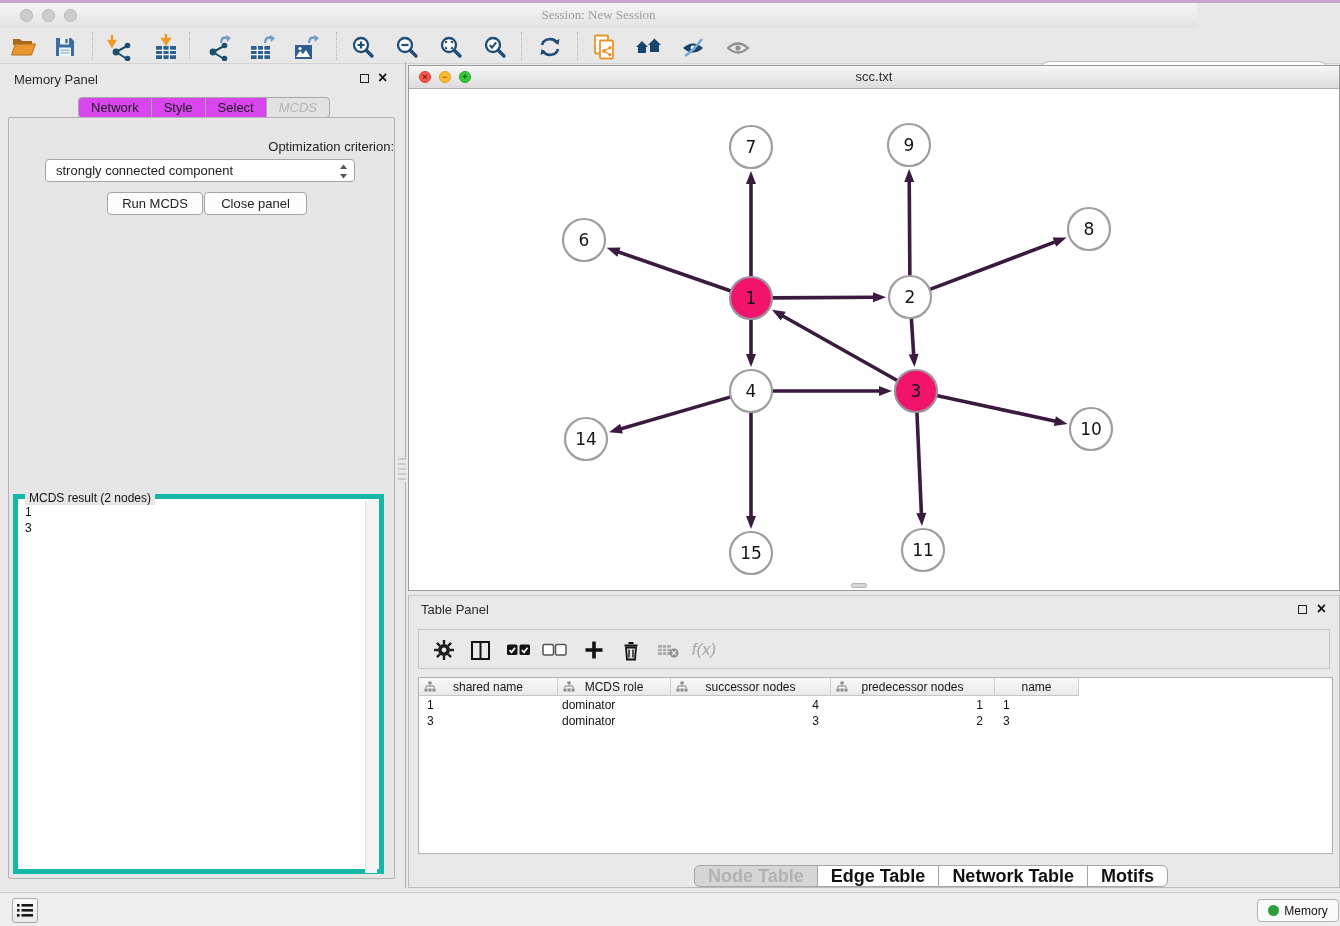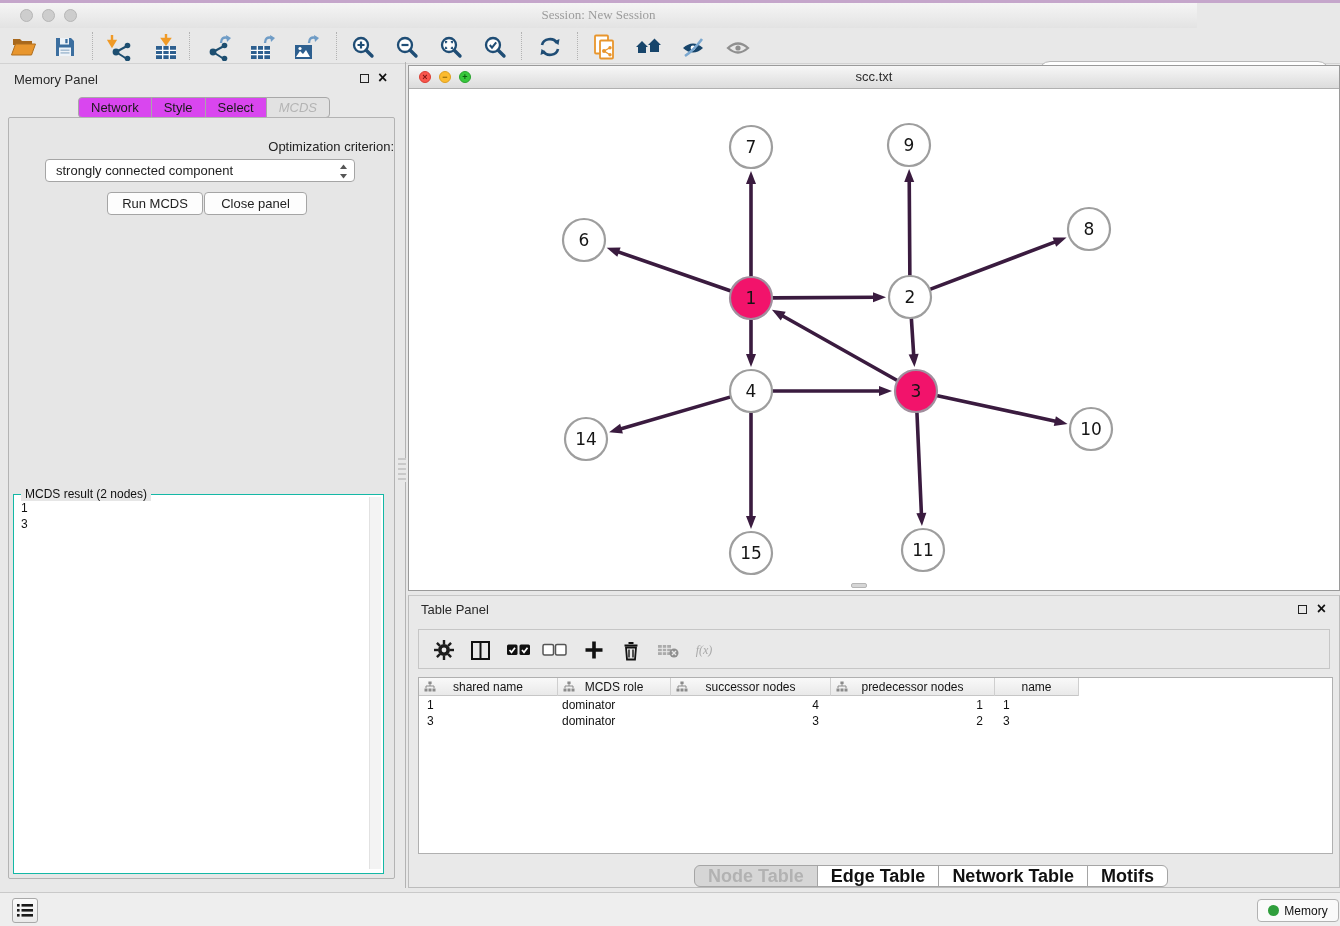--- a/index.html
+++ b/index.html
@@ -41,21 +41,21 @@
   .ctab:last-child { border-radius:0 4px 4px 0;font-style:italic; }
   .ctab.active { background:#e2e2e2; color:#b4b4b4; }
   .ctl-body { left:8px; top:117px; width:387px; height:762px; border:1px solid #b3b3b3;
     border-radius:2px; background:#e6e6e6; }
   .opt-label { left:0; top:21px; width:100%; text-align:right; }
   .dropdown { left:36px; top:41px; width:310px; height:23px; background:#fff;
     border:1px solid #a5a5a5; border-radius:4px; line-height:21px; padding-left:10px; }
   .dropdown svg { position:absolute; right:6px; top:4px; }
   .btn { height:23px; background:#fdfdfd; border:1px solid #a5a5a5; border-radius:4px;
     text-align:center; line-height:21px; font-size:13px; }
-  .result-group { left:4px; top:376px; width:371px; height:380px; border:1px solid #14b8a6;
+  .result-group { left:4px; top:376px; width:371px; height:380px; border:5px solid #14b8a6;
     background:#fff; }
   .result-legend { left:7px; top:-8px; background:#e6e6e6; padding:0 4px; font-size:12px; color:#111; }
   .result-list { left:0; top:2px; padding:3px 7px; font-size:12px; line-height:16px; color:#111; }
   .result-scroll { right:2px; top:2px; width:12px; height:372px; background:#f3f3f3;
     border-left:1px solid #e2e2e2; }
   .splitter { left:405px; top:62px; width:1px; height:826px; background:#b3b3b3; }
   .splitter-grip { left:398px; top:458px; width:8px; height:24px;
     background:repeating-linear-gradient(#c9c9c9 0 2px, #e8e8e8 2px 5px); }
 
   
@@ -67,21 +67,21 @@
   .tl2 { width:12px; height:12px; border-radius:50%; top:5px; font-size:9px; line-height:11px;
     text-align:center; font-weight:bold; }
   .net-grip { left:442px; bottom:2px; width:16px; height:5px; background:#d6d6d6;
     border:1px solid #b5b5b5; border-radius:2px; }
 
   
   .table-panel { left:408px; top:595px; width:932px; height:293px; background:#e9e9e9;
     border:1px solid #bcbcbc; border-top:1px solid #c6c6c6; }
   .tp-toolbar { left:9px; top:33px; width:912px; height:40px; border:1px solid #c6c6c6; }
   .tp-ibtn { top:8px; width:26px; height:24px; display:flex; align-items:center; justify-content:center; }
-  .fx { font-family:Liberation Serif, serif; font-style:italic; font-size:12px; color:#a8a8a8; }
+  .fx { font-family:Liberation Sans, sans-serif; font-style:italic; font-size:17px; color:#a8a8a8; }
   .tbl { left:9px; top:81px; width:915px; height:177px; background:#fff; border:1px solid #b0b0b0; }
   .tbl-header { left:0; top:0; height:18px; display:flex;
     background:linear-gradient(#f9f9f9,#e9e9e9); border-bottom:1px solid #c6c6c6; }
   .th { position:relative; height:18px; border-right:1px solid #cfcfcf; display:flex;
     align-items:center; justify-content:center; font-size:12px; color:#141414; }
   .th svg { position:absolute; left:5px; top:3px; }
   .trow { display:flex; height:16px; font-size:12px; color:#111; }
   .td { height:16px; line-height:16px; overflow:hidden; }
   .td.l { padding-left:8px; } .td.l2 { padding-left:4px; }
   .td.r { text-align:right; padding-right:12px; }

